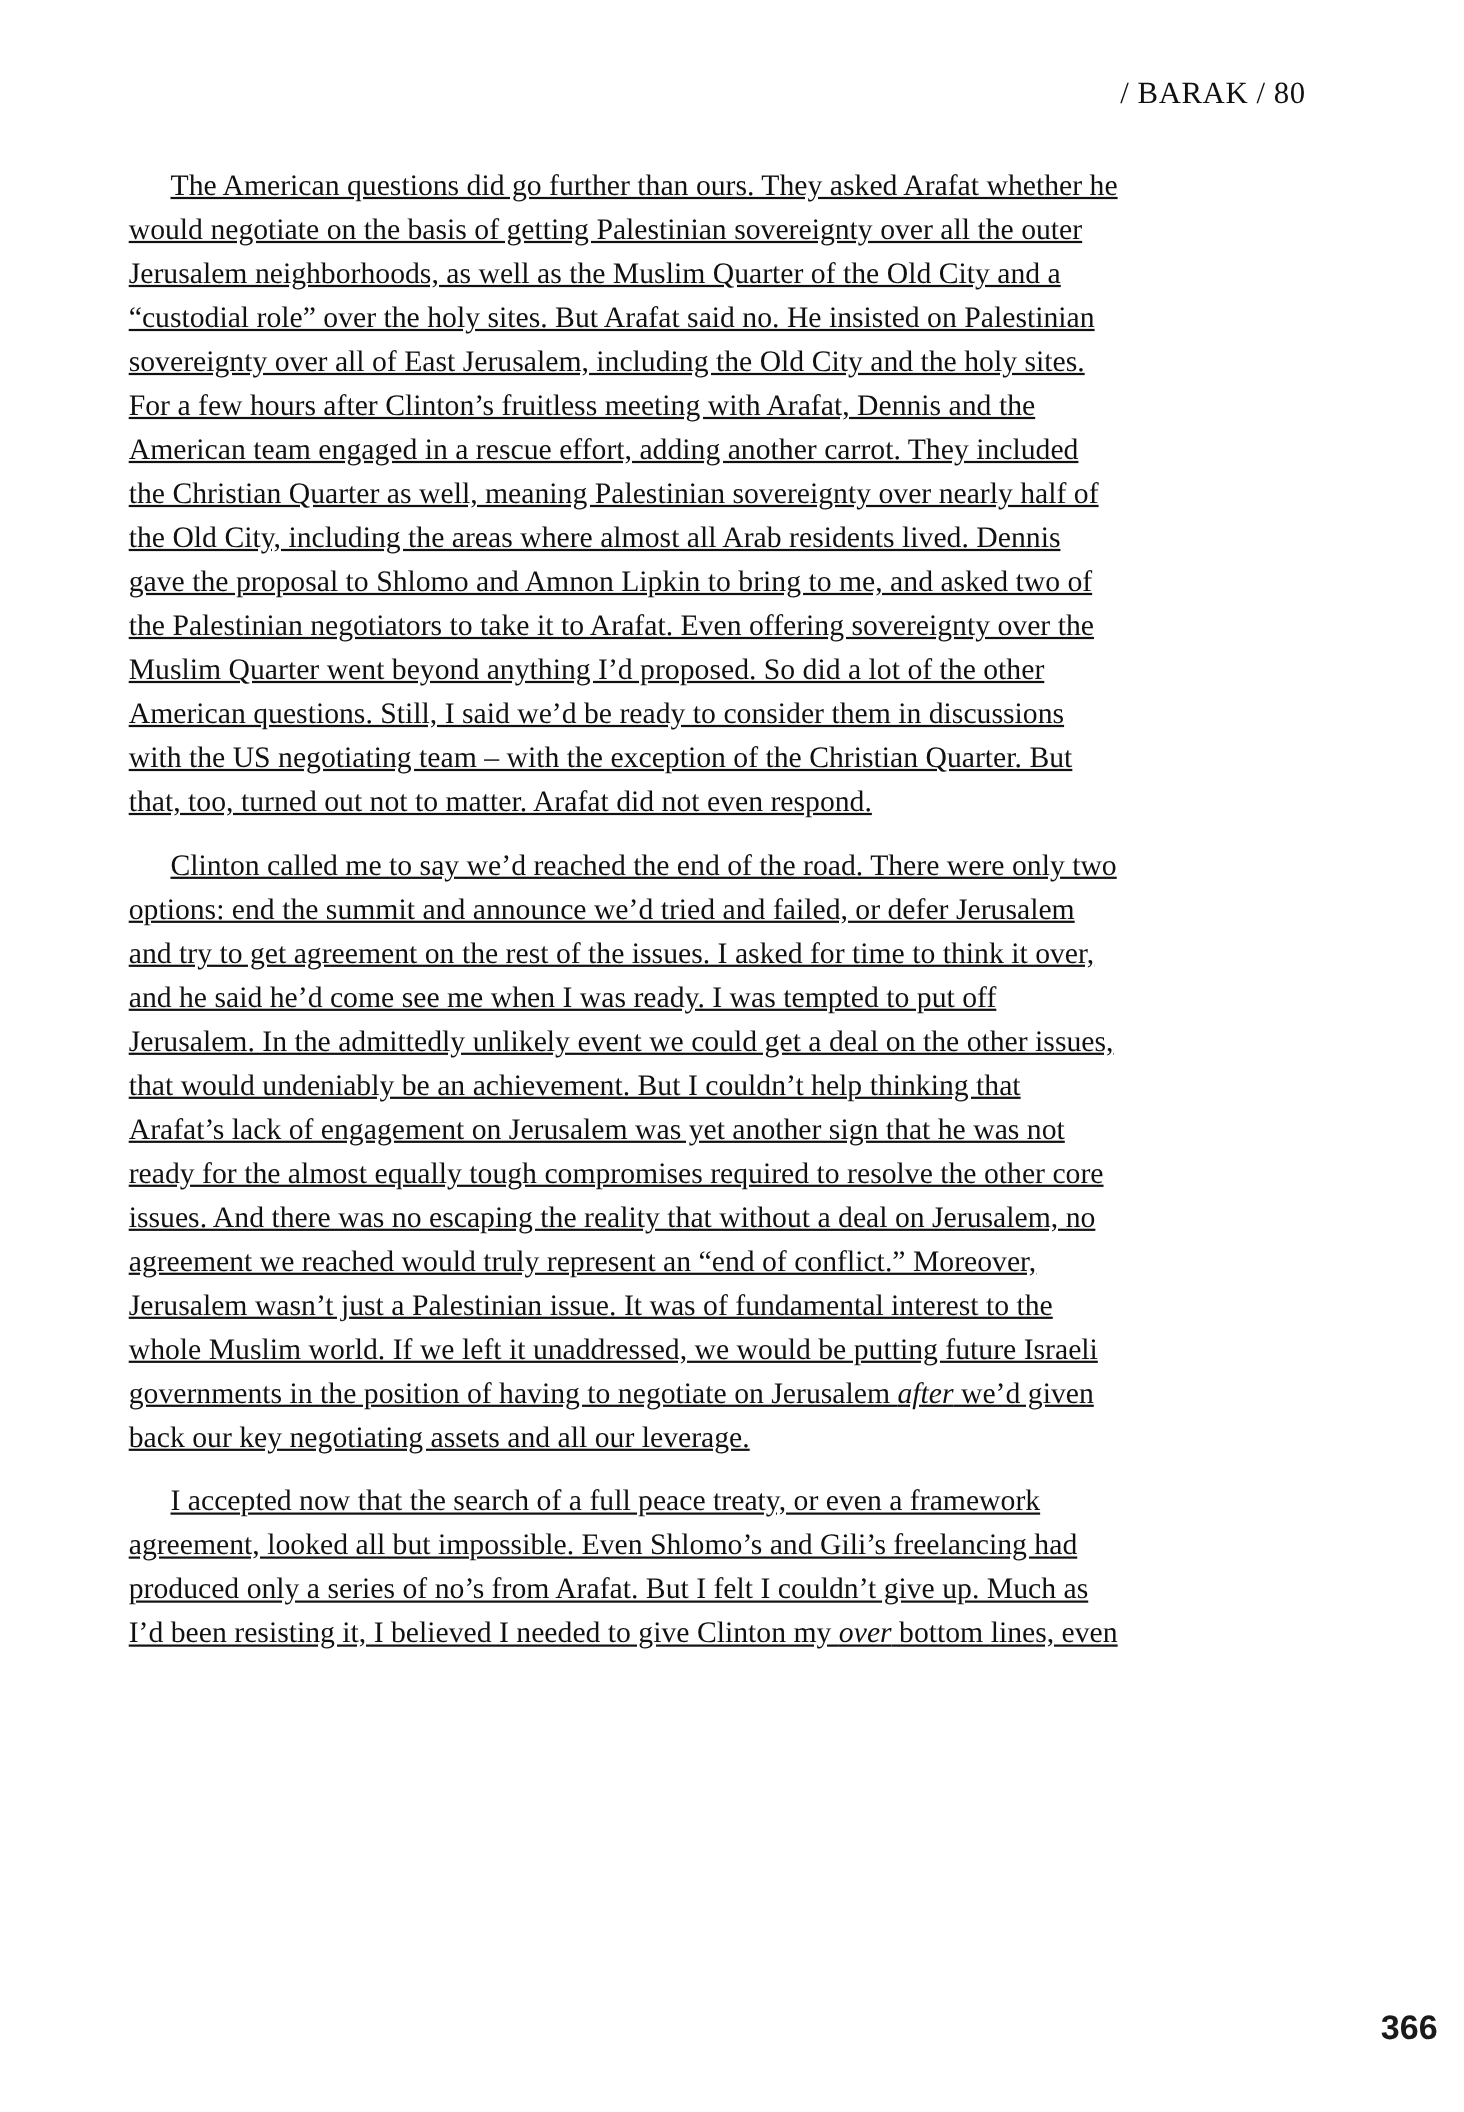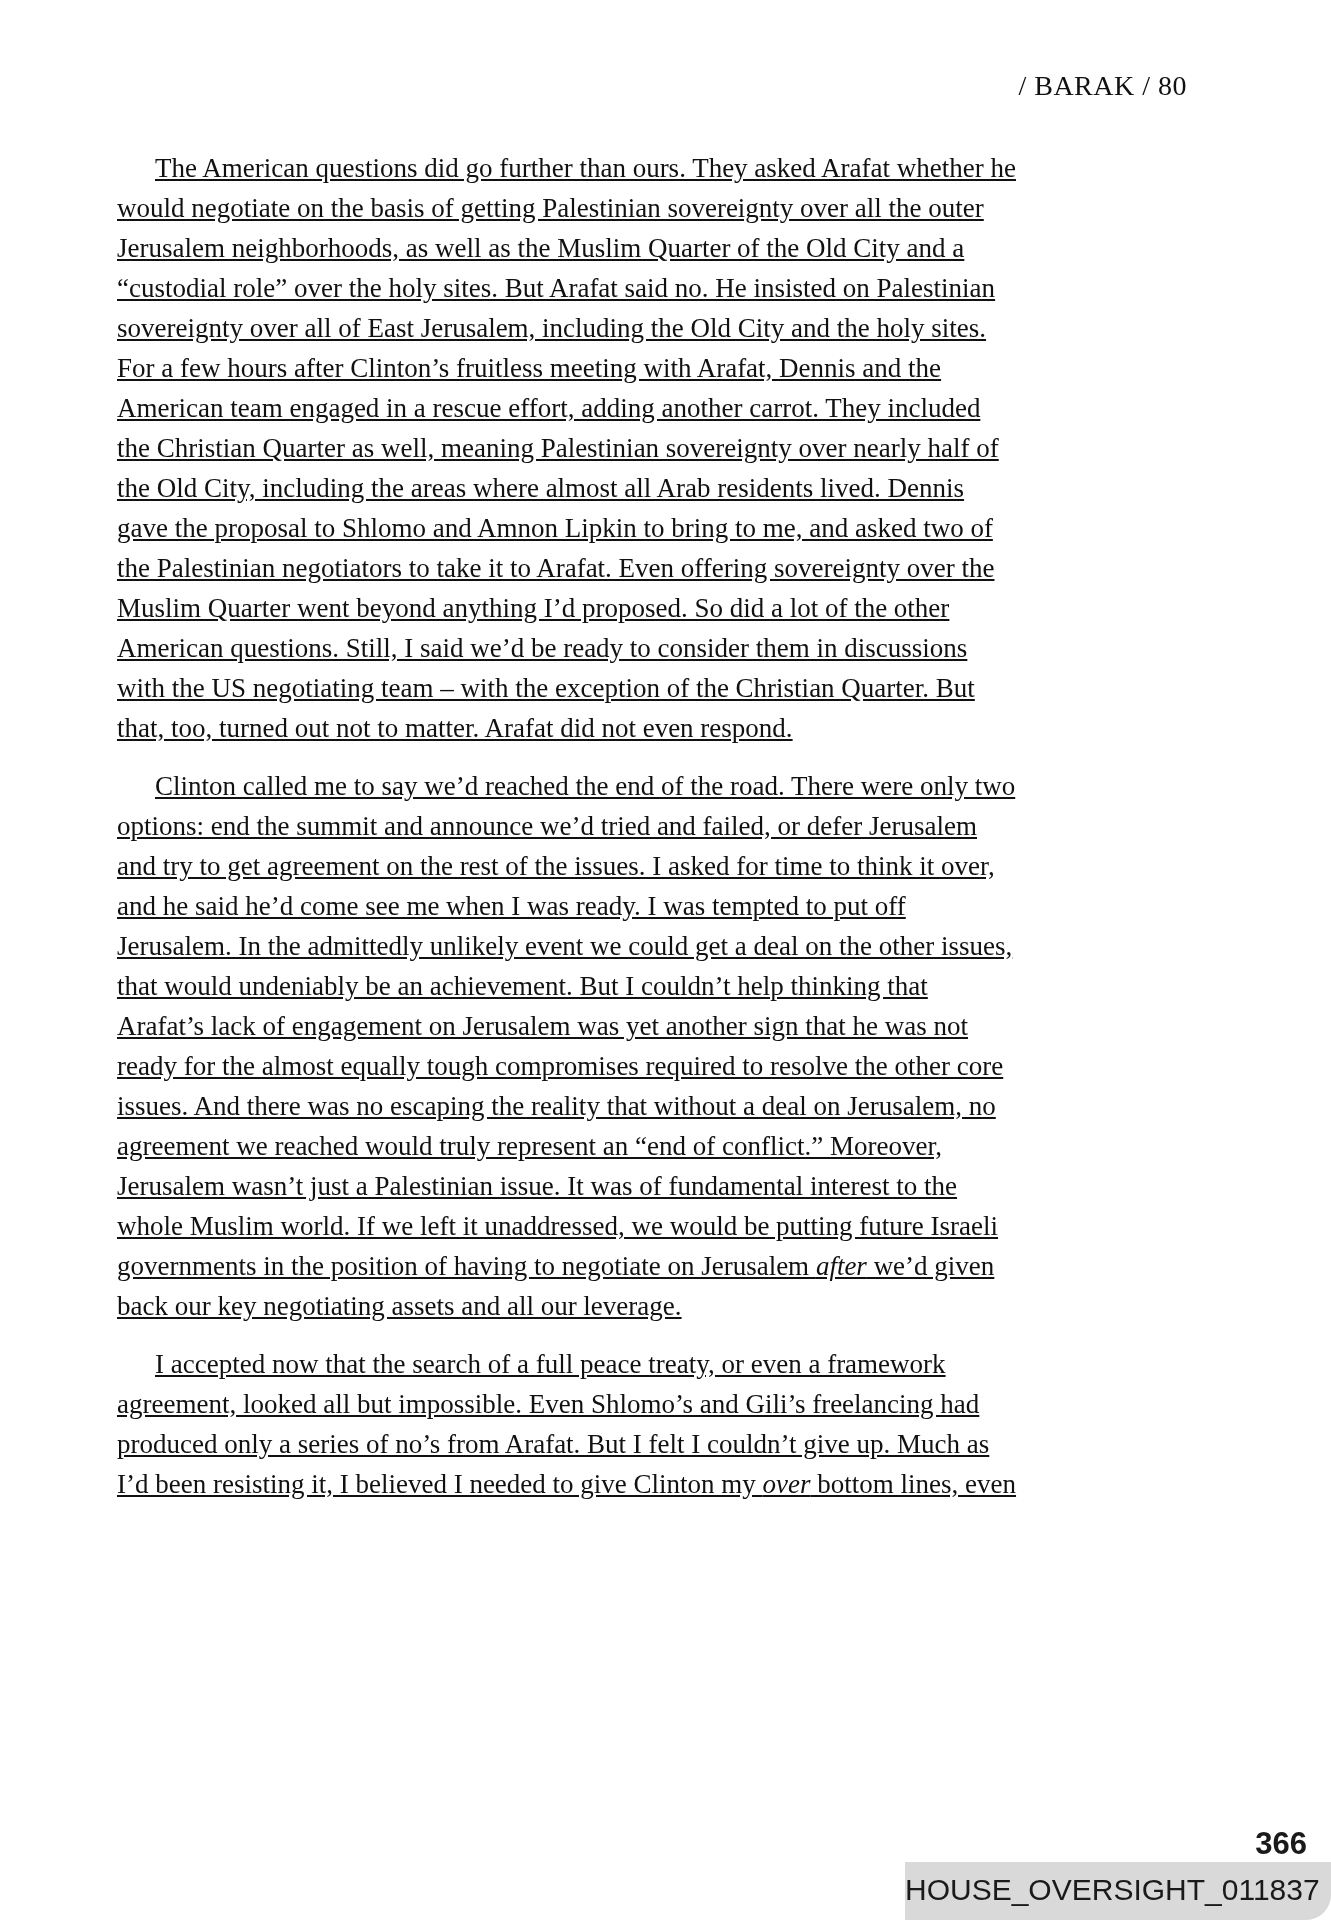--- a/index.html
+++ b/index.html
@@ -8,21 +8,20 @@
     background: #ffffff;
   }
   .page {
     position: relative;
     width: 1331px;
     height: 1920px;
     background: #ffffff;
     overflow: hidden;
     font-family: "Liberation Serif", serif;
     color: #111111;
-    border-radius: 25px;
   }
   .running-head {
     position: absolute;
     top: 70px;
     right: 144px;
     font-size: 28px;
     letter-spacing: 0.5px;
     white-space: nowrap;
   }
   .doc-body {
@@ -108,15 +107,14 @@
 governments in the position of having to negotiate on Jerusalem </span><i>after</i><span> we’d given
 back our key negotiating assets and all our leverage.</span></p>
       <p class="para indent"><span>I accepted now that the search of a full peace treaty, or even a framework
 agreement, looked all but impossible. Even Shlomo’s and Gili’s freelancing had
 produced only a series of no’s from Arafat. But I felt I couldn’t give up. Much as
 I’d been resisting it, I believed I needed to give Clinton my </span><i>over</i><span> bottom lines, even</span></p>
     </div>
 
   <div class="page-number">366</div>
 
-  <div class="bates-stamp">HOUSE_OVERSIGHT_011837</div>
 
 </div>
 
 </body></html>

